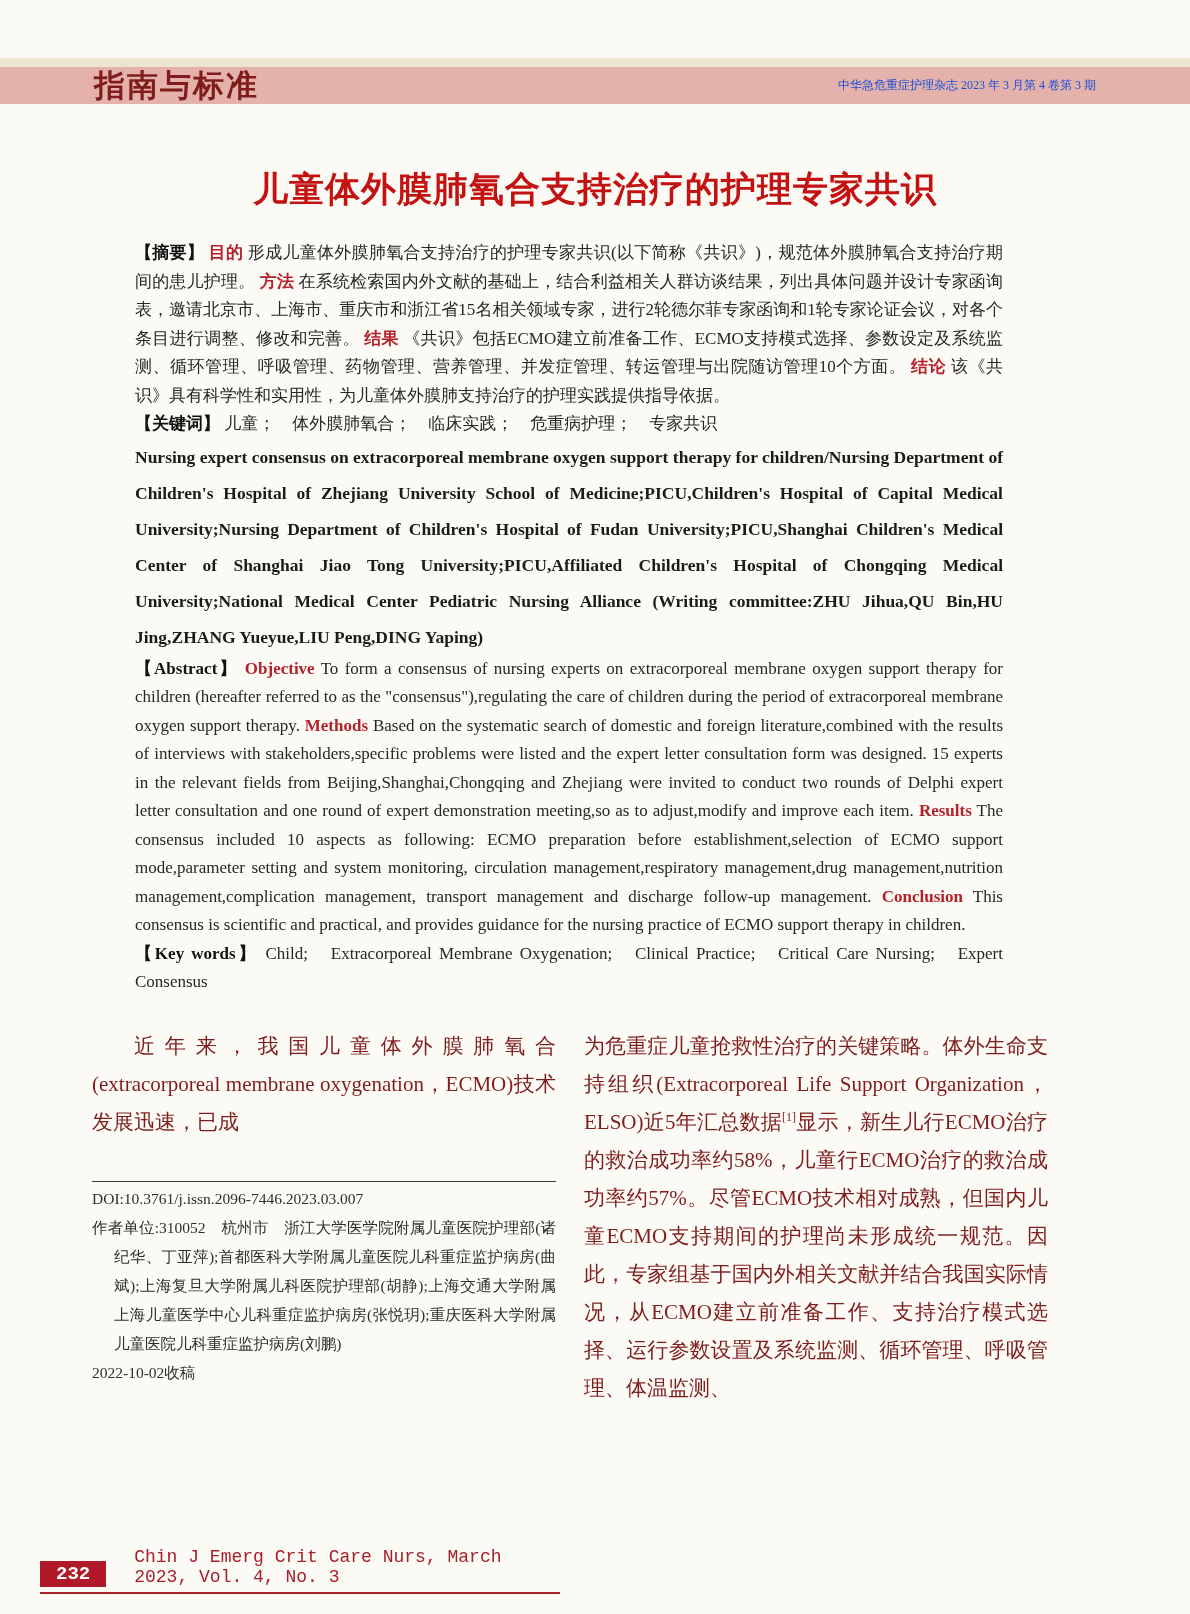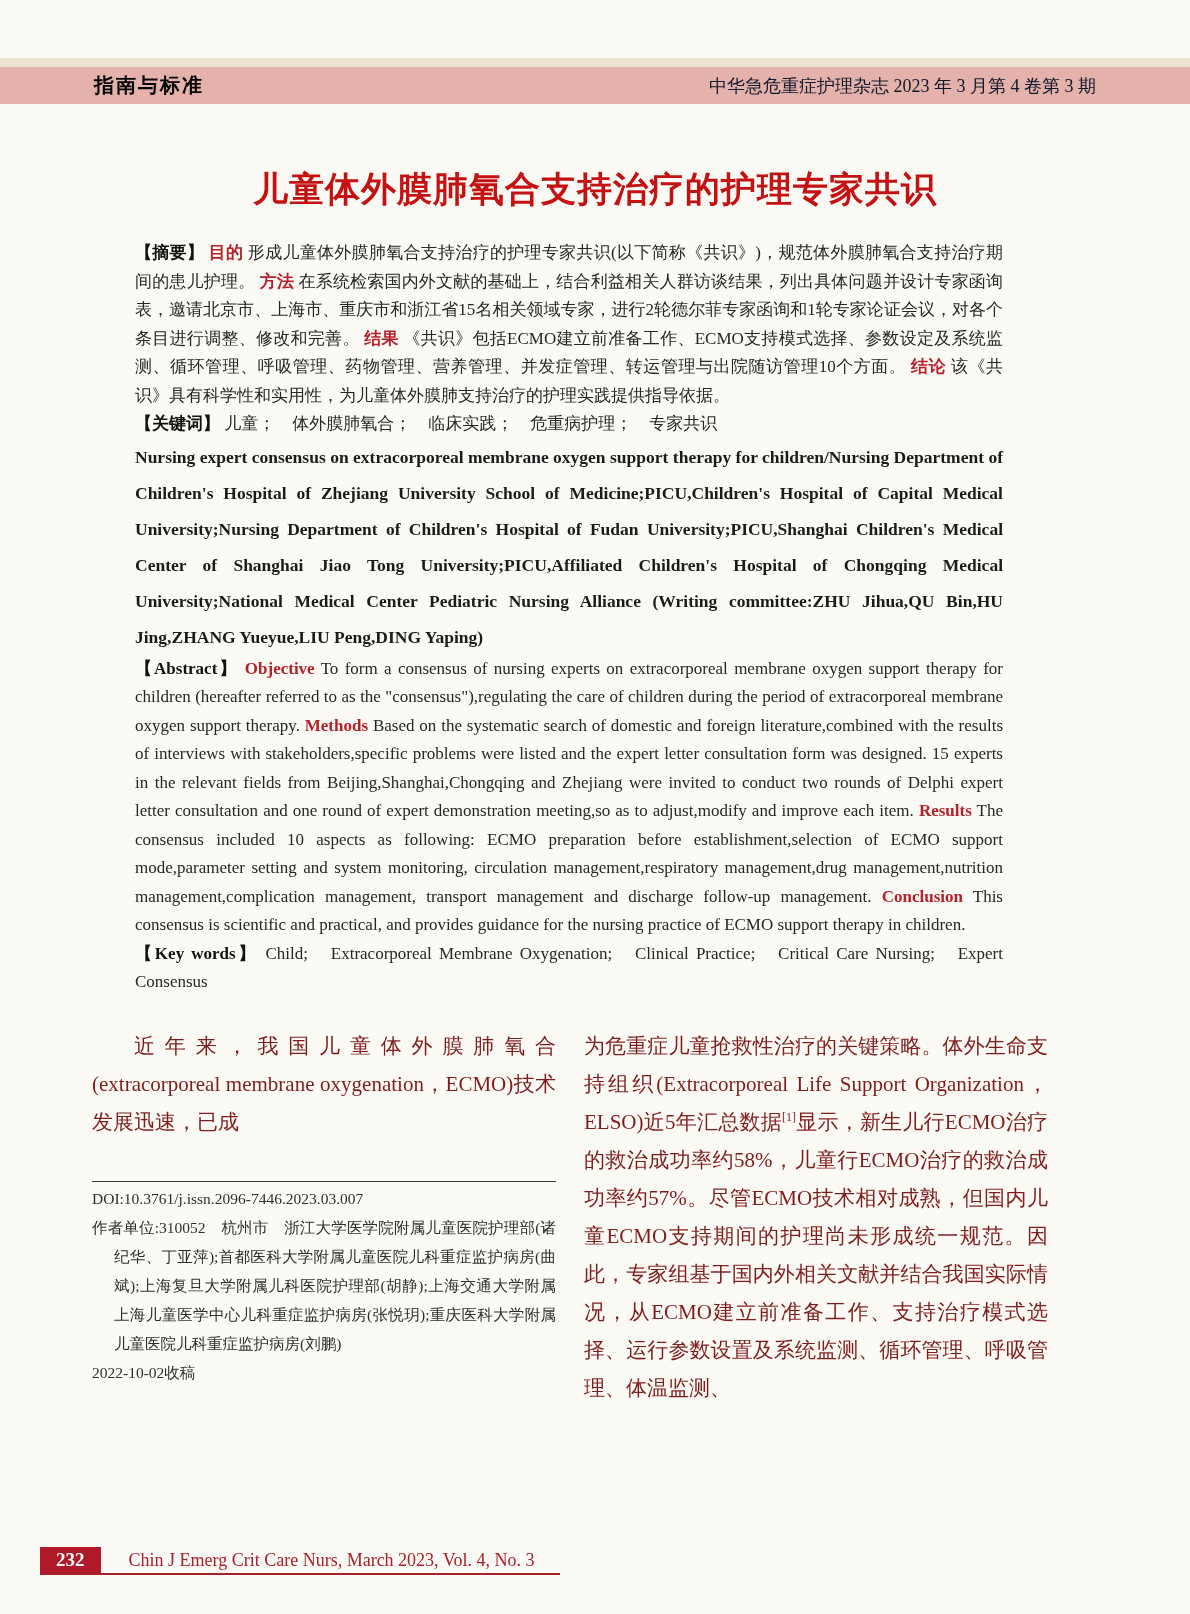--- a/index.html
+++ b/index.html
@@ -15,23 +15,23 @@
 
   
   .cream-strip{height:9px;background:#ebe5cf;margin-top:58px;}
   .band{
     height:37px;background:#e4b2ab;
     display:flex;justify-content:space-between;align-items:center;
     padding:0 94px 0 94px;box-sizing:border-box;
   }
   .section-label{
     font-family:"Liberation Sans","DejaVu Sans",sans-serif;
-    font-weight:bold;font-size:20px;color:#000000;letter-spacing:2px;
+    font-weight:bold;font-size:31px;color:#7f1d1d;letter-spacing:2px;
   }
-  .journal-info{font-size:18px;color:#0f172a;}
+  .journal-info{font-size:12px;color:#1d4ed8;}
 
   
   .article-title{
     margin:62px 0 0 0;text-align:center;
     font-family:"Liberation Sans","DejaVu Sans",sans-serif;
     font-weight:bold;font-size:35px;color:#c41212;letter-spacing:1px;
   }
 
   
   .affiliations{margin-top:34px;text-align:center;font-size:19px;line-height:39px;color:#2a2a2a;}
@@ -59,22 +59,22 @@
 
   
   .footnote{margin-top:40px;border-top:1.5px solid #3c3c3c;padding-top:2px;
     font-size:15.5px;line-height:29px;color:#2e2e2e;}
   .footnote div{margin:0;}
   .hang{padding-left:22px;text-indent:-22px;}
 
   
   .page-footer{
     position:absolute;left:40px;top:1489px;width:520px;
-    border-bottom:2px solid #a8202c;
-    display:flex;align-items:center;
+    border-bottom:2px solid #a8202c;padding-bottom:5px;
+    display:flex;align-items:flex-end;font-family:Liberation Mono, monospace;
   }
   .page-num{
     background:#b01a28;color:#fff;font-weight:bold;font-size:19px;
     padding:2px 16px;display:inline-block;
   }
   .footer-cite{margin-left:28px;font-size:18px;color:#a8202c;}
 </style>
 </head>
 <body>
 

